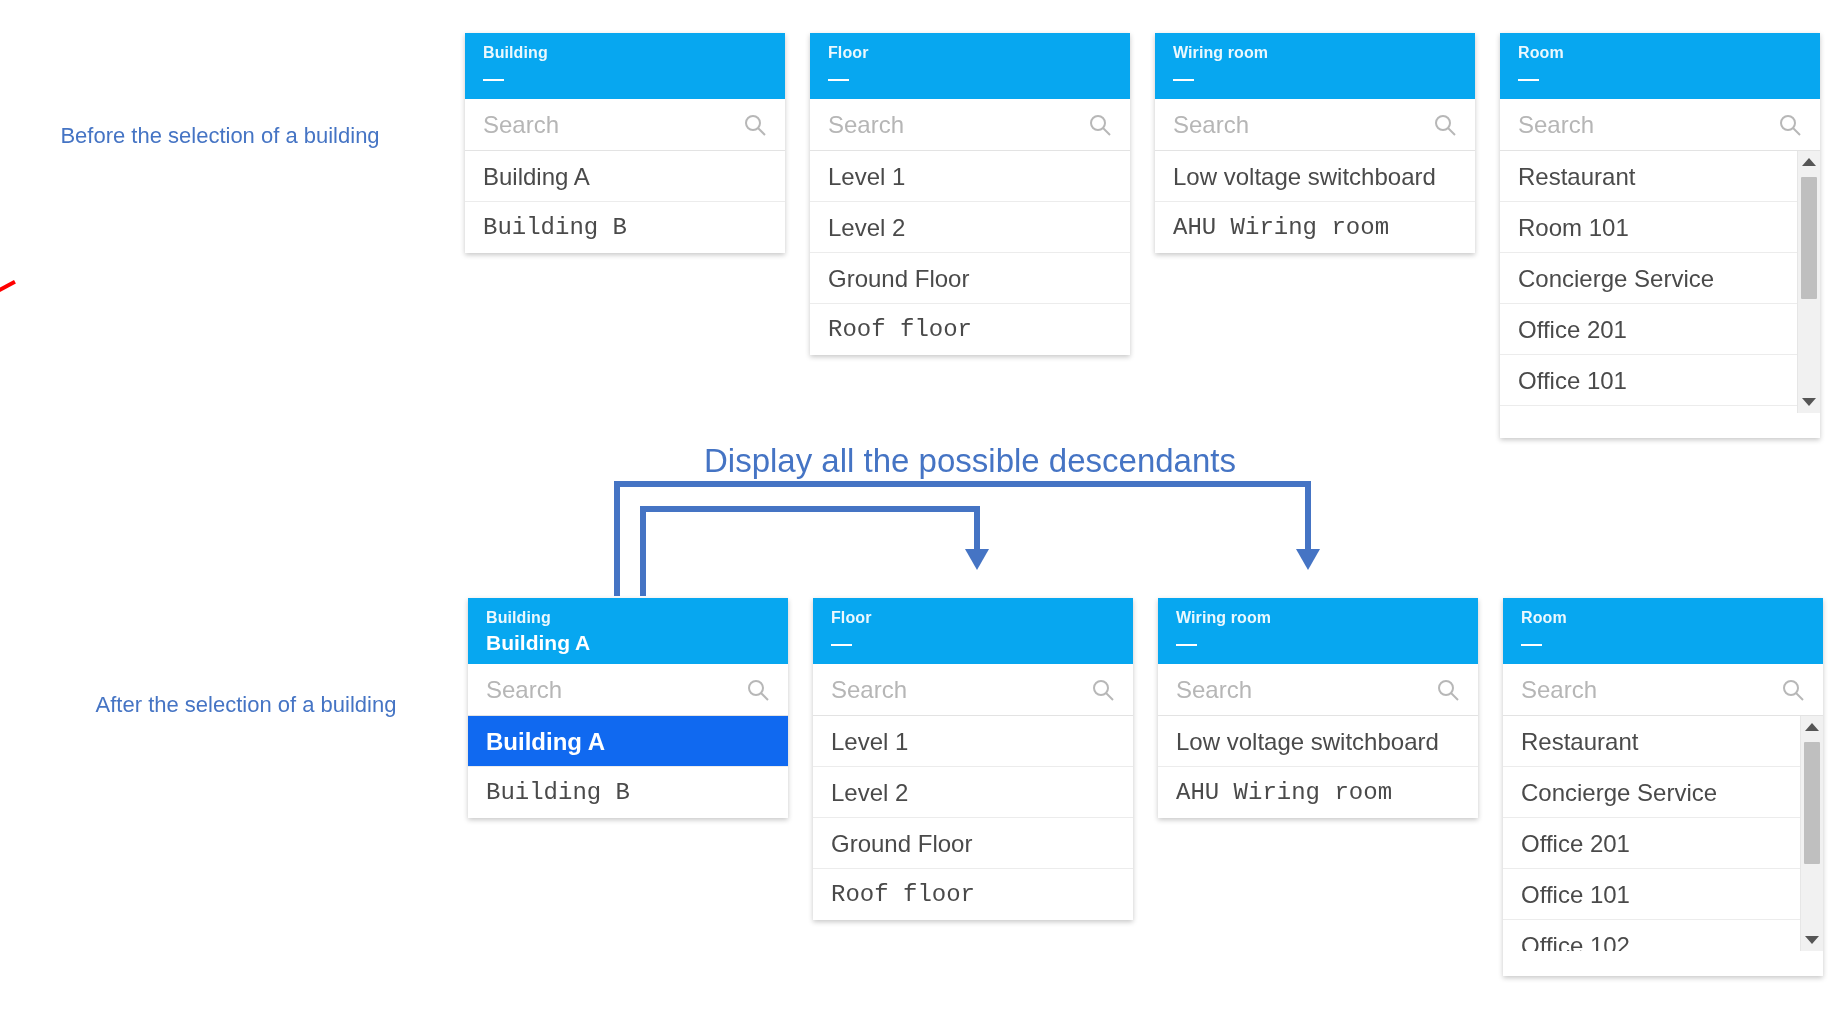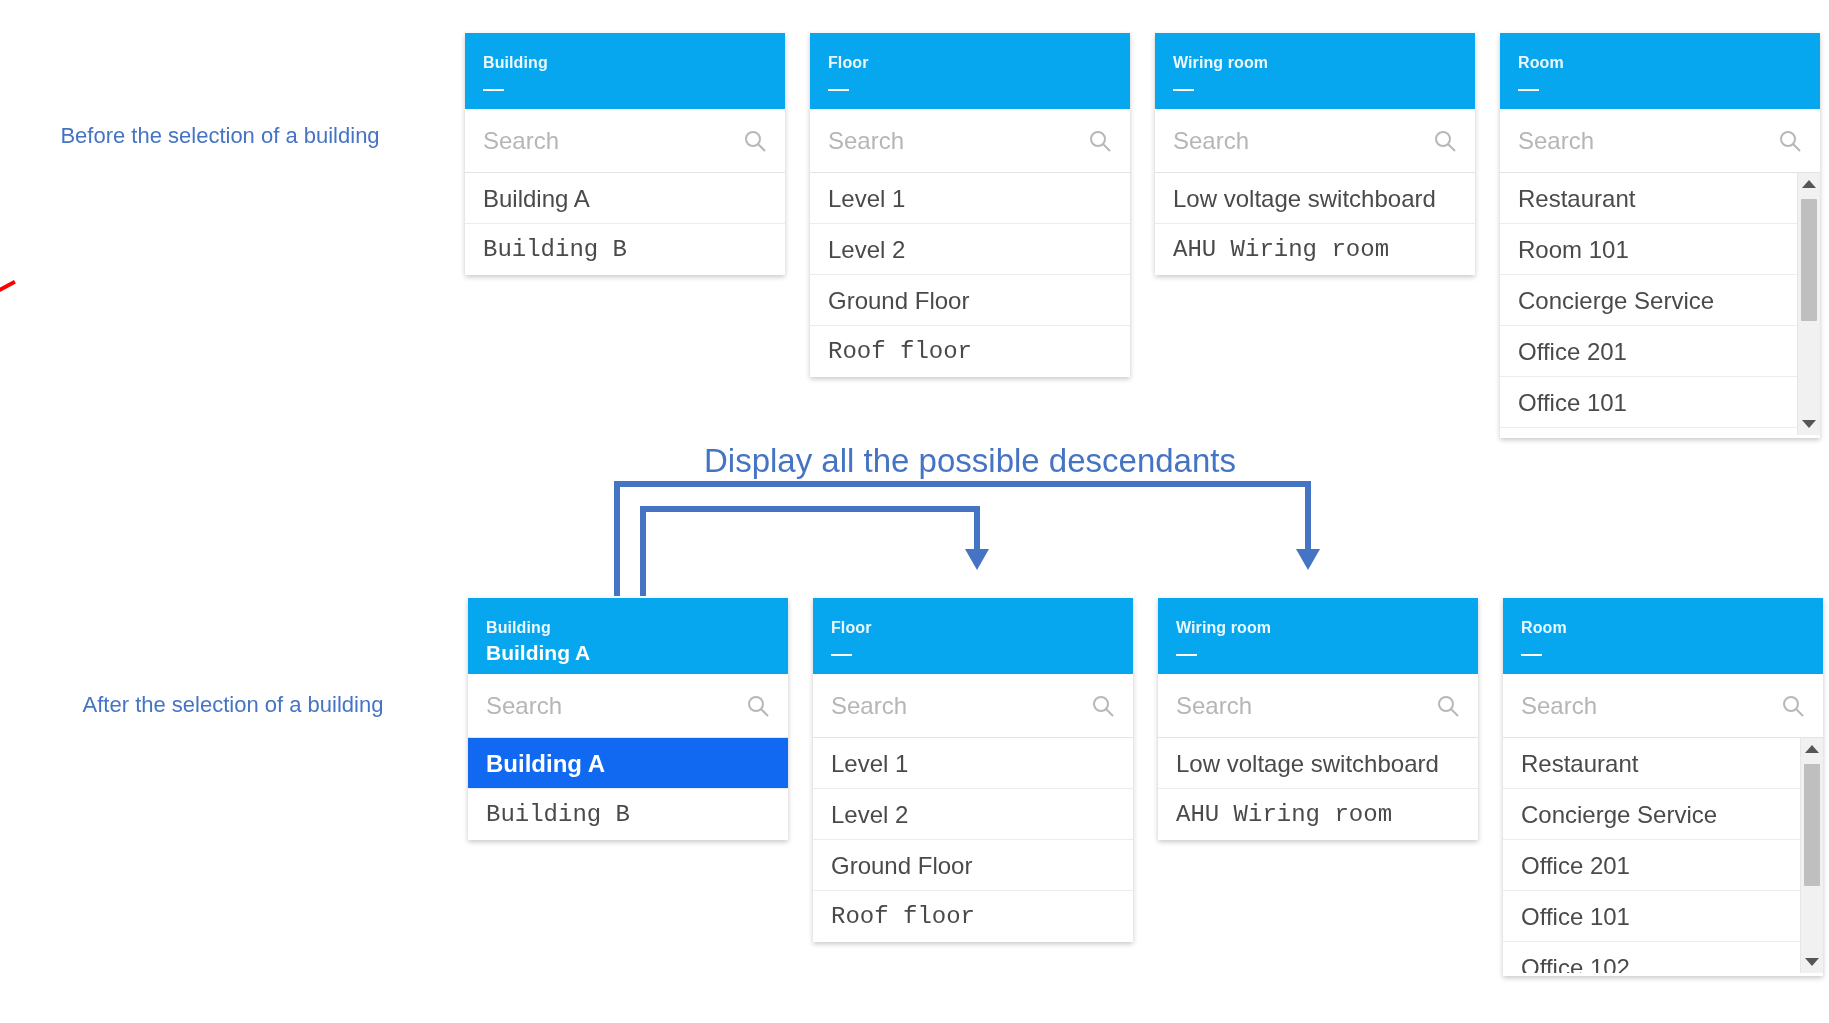--- a/index.html
+++ b/index.html
@@ -40,21 +40,21 @@
 
   
   .panel{
     position:absolute;
     background:#ffffff;
     box-shadow:0 2px 5px rgba(0,0,0,0.22);
     overflow:hidden;
   }
   .panel-head{
     background:#07a7f0;
-    padding:20px 18px 8px 18px;
+    padding:10px 18px 8px 18px;
     box-sizing:border-box;
   }
   .panel-head .cat{
     color:#ffffff;
     font-size:16px;
     font-weight:700;
     line-height:20px;
     opacity:.92;
     letter-spacing:.1px;
   }
@@ -68,21 +68,21 @@
   .panel-head .dash{
     color:#ffffff;
     font-size:21px;
     font-weight:700;
     line-height:26px;
     margin-top:2px;
   }
 
   .search-row{
     position:relative;
-    height:64px;
+    height:52px;
     border-bottom:1px solid #e3e3e3;
     display:flex;
     align-items:center;
     padding:0 18px;
     box-sizing:border-box;
     background:#fff;
   }
   .search-row .ph{
     color:#b6b6b6;
     font-size:24px;
@@ -144,21 +144,21 @@
 </style>
 </head>
 <body>
 
 <div class="stage">
 
   <div class="ann-left" style="left:10px;top:113px;width:420px;">Before the selection of a building</div>
 
   <div class="red-mark" style="left:-2px;top:284px;"></div>
 
-  <div class="ann-left" style="left:23px;top:682px;width:420px;">After the selection of a building</div>
+  <div class="ann-left" style="left:36px;top:682px;width:420px;">After the selection of a building</div>
 
   <div class="ann-top" style="left:680px;top:441px;margin-left:24px;">Display all the possible descendants</div>
 
   <svg class="connectors" viewBox="0 0 1829 1023" width="1829" height="1023">
 
     <g stroke="#4574c4" stroke-width="6" fill="none">
       <path d="M 617,596 L 617,484 L 1308,484 L 1308,552"></path>
       <path d="M 643,596 L 643,509 L 977,509 L 977,552"></path>
     </g>
     <polygon points="1308,570 1296,549 1320,549" fill="#4574c4"></polygon>

